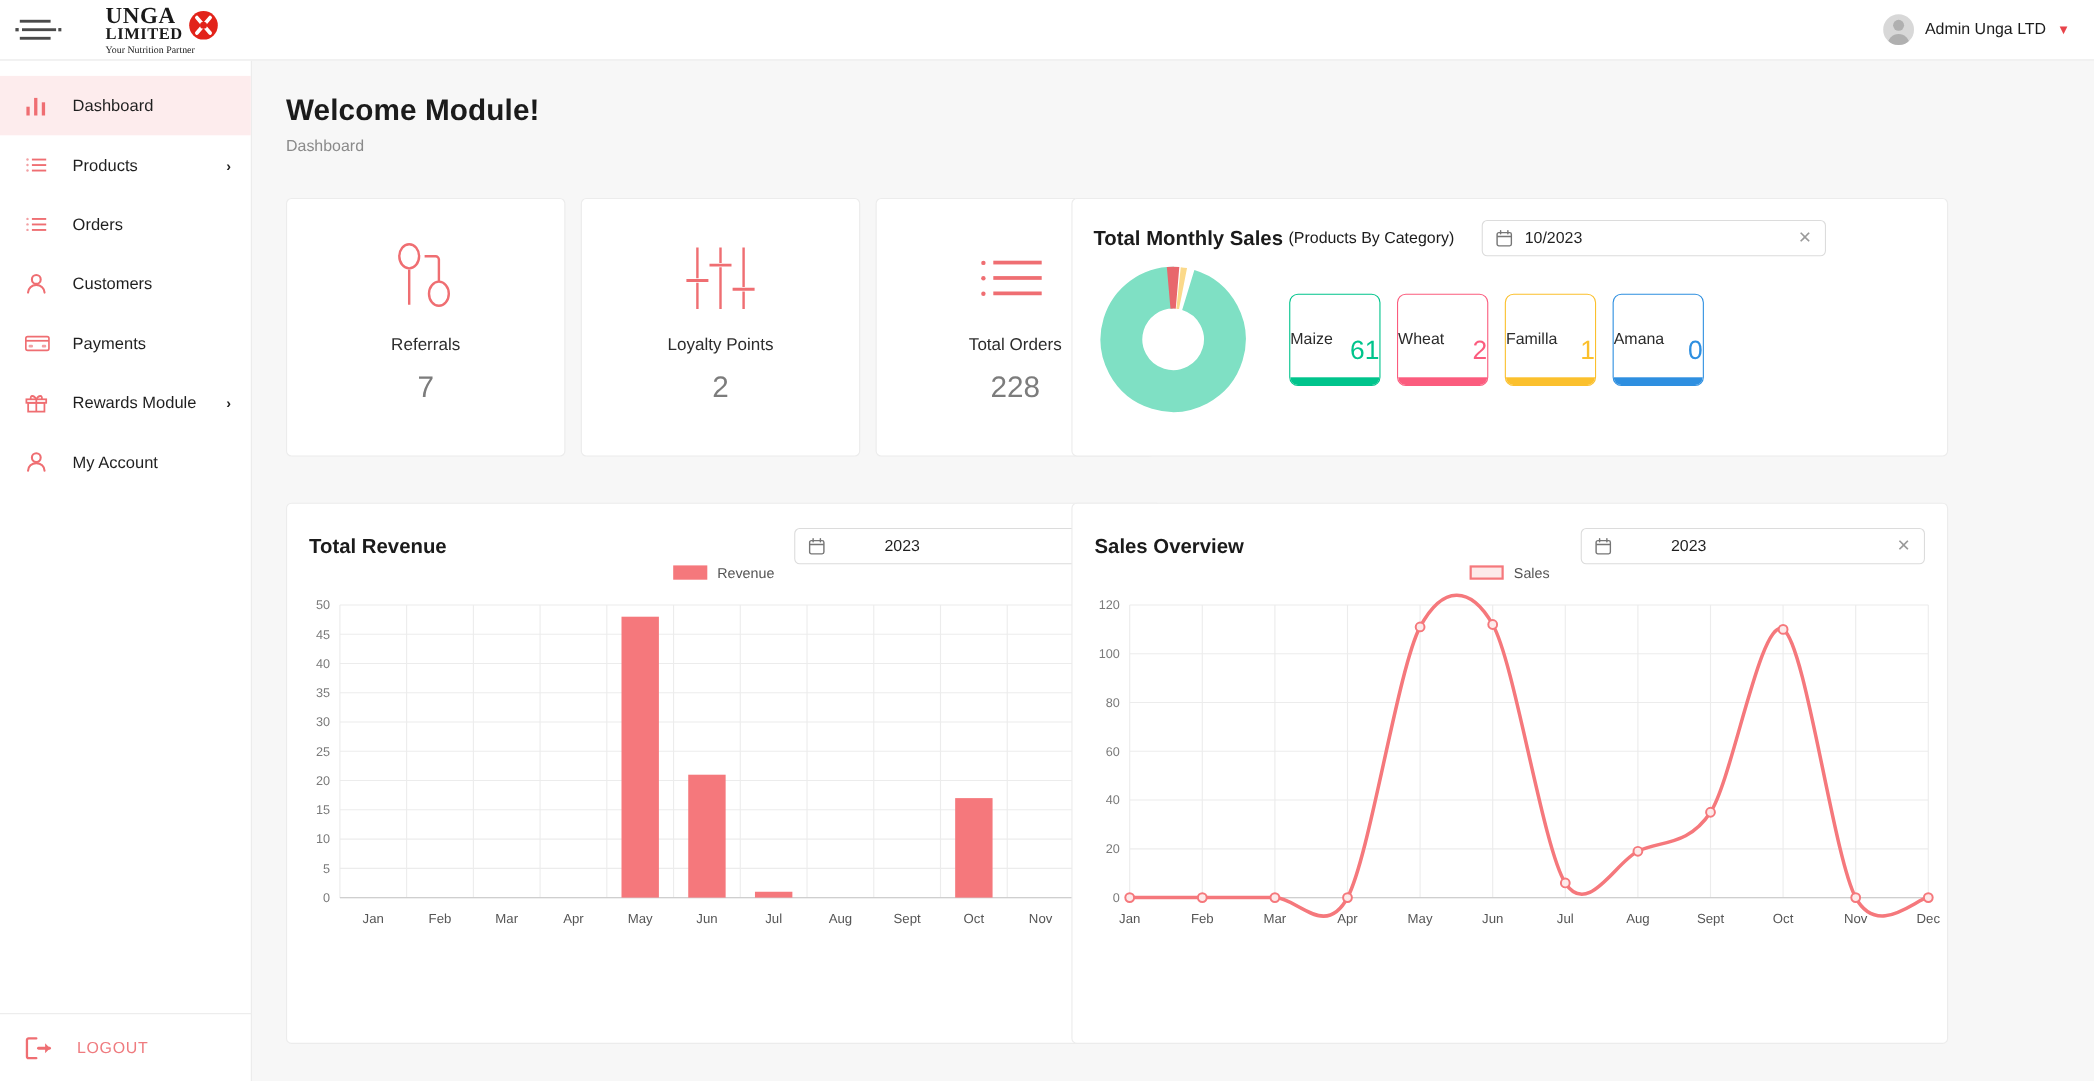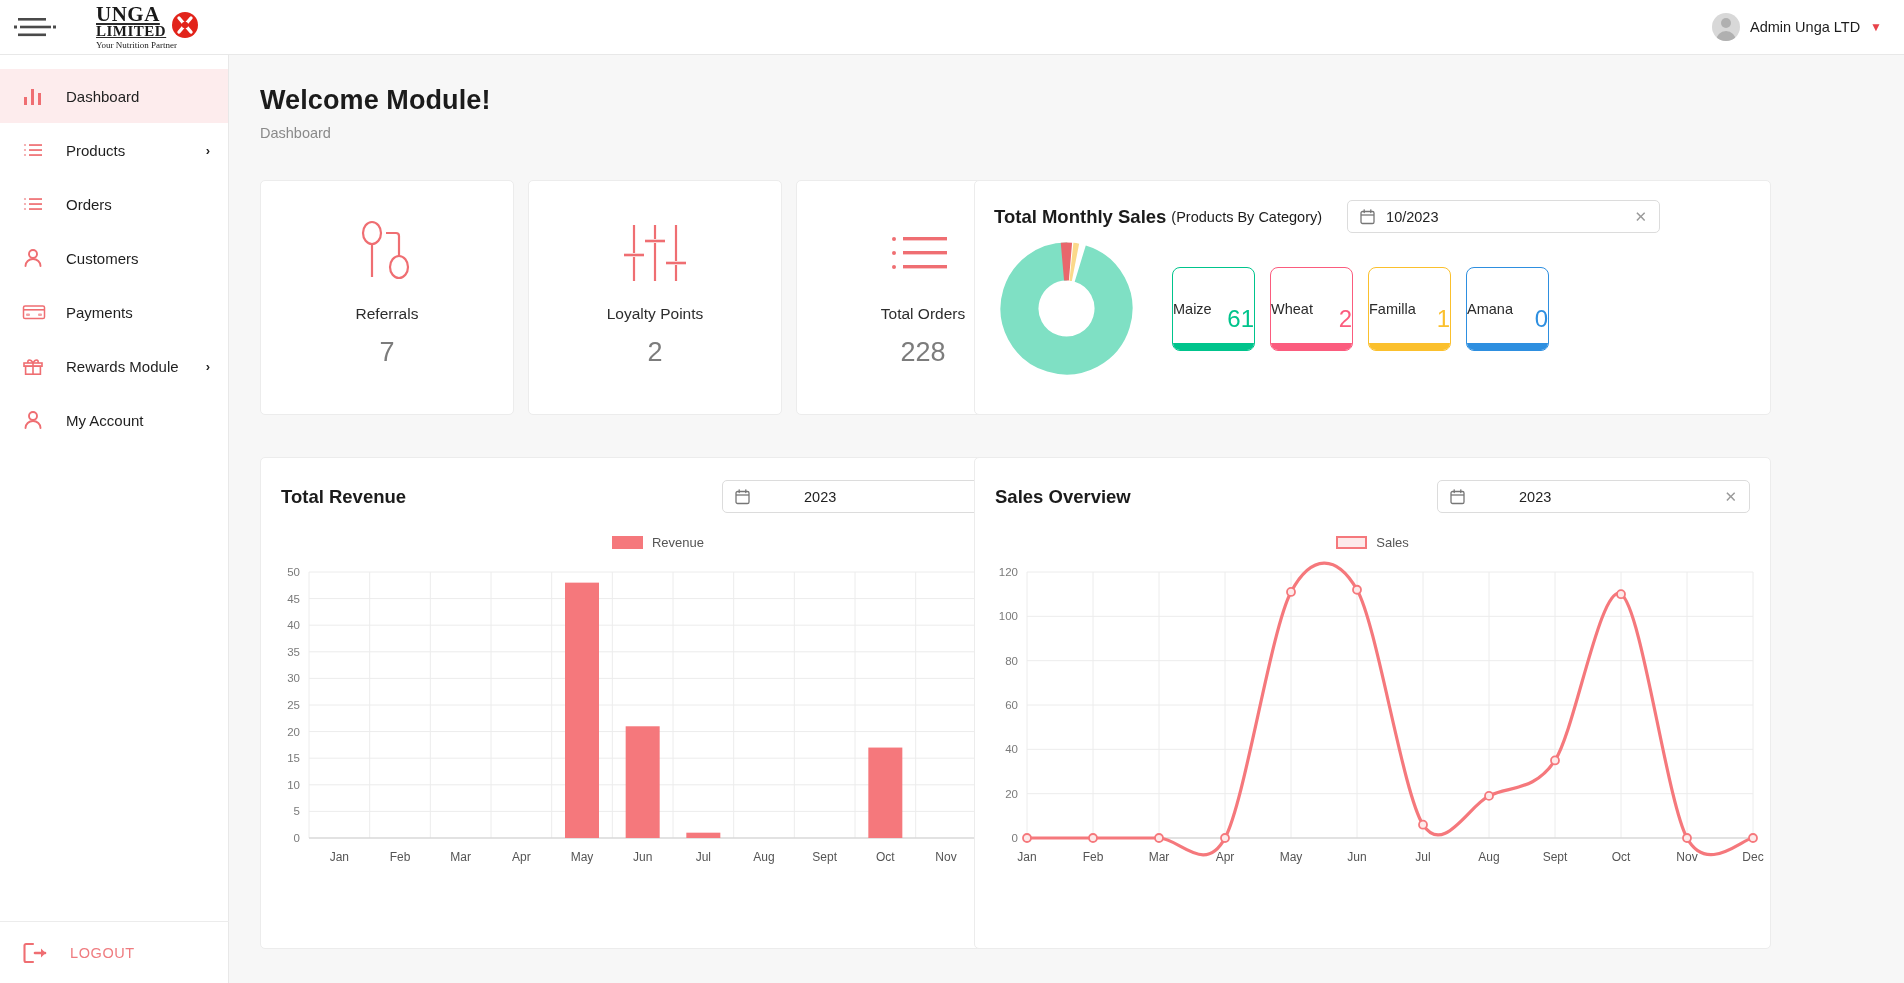--- a/index.html
+++ b/index.html
@@ -10,21 +10,21 @@
   }
 
   
   .topbar {
     position: absolute; top: 0; left: 0; width: 1904px; height: 55px;
     background: #ffffff; border-bottom: 1px solid #e8e8e8;
     display: flex; align-items: center; z-index: 10;
   }
   .burger { width: 56px; margin-left: 12px; display: flex; align-items: center; cursor: pointer; }
   .logo-wrap { margin-left: 28px; display: flex; flex-direction: column; line-height: 1; }
-  .logo-row { display: flex; align-items: flex-end; text-decoration: underline; }
+  .logo-row { display: flex; align-items: center; }
   .logo-text { display: flex; flex-direction: column; }
   .logo-unga { font-family: "Liberation Serif", serif; font-size: 21px; font-weight: 700;
                letter-spacing: .5px; color: #1a1a1a; }
   .logo-limited { font-family: "Liberation Serif", serif; font-size: 15px; font-weight: 700;
                   letter-spacing: .5px; color: #1a1a1a; margin-top: -1px; }
   .logo-tag { font-family: "Liberation Serif", serif; font-size: 9px; color: #222; margin-top: 2px; }
   .logo-mark { margin-left: 5px; margin-top: 2px; }
   .user-area {
     margin-left: auto; margin-right: 22px; display: flex; align-items: center;
     gap: 10px; cursor: pointer;
@@ -96,21 +96,21 @@
   .cat-name { font-size: 14.5px; color: #2b2b2b; }
   .cat-val { font-size: 24px; margin-top: 21px; }
   .cat-bar { position: absolute; bottom: 0; left: 0; right: 0; height: 7px; }
 
   
   .rev-panel { top: 402px; left: 31px; width: 796px; height: 492px; }
   .sales-panel { top: 402px; left: 745px; width: 797px; height: 492px; }
   .ch-head { display: flex; align-items: center; padding: 22px 20px 0 20px; }
   .ch-title { font-size: 18.5px; font-weight: 700; color: #1b1b1b; }
   .ch-head .datepick { margin-left: auto; gap: 43px; }
-  .legend { display: flex; align-items: center; justify-content: center; gap: 9px; margin-top: 22px; }
+  .legend { display: flex; align-items: center; justify-content: center; gap: 9px; }
   .legend-swatch-bar { width: 31px; height: 13px; background: #f5787c; }
   .legend-swatch-line { width: 31px; height: 13px; background: #fdeaea; border: 2px solid #f5787c; }
   .legend-text { font-size: 13px; color: #555; }
   .chart-area { position: relative; margin: 8px 0 0 0; }
   svg { display: block; }
   .tick { font-family: "Liberation Sans", sans-serif; font-size: 11.5px; fill: #7a7a7a; }
   .xtick { font-family: "Liberation Sans", sans-serif; font-size: 12px; fill: #555; }
 </style>
 </head>
 <body>

